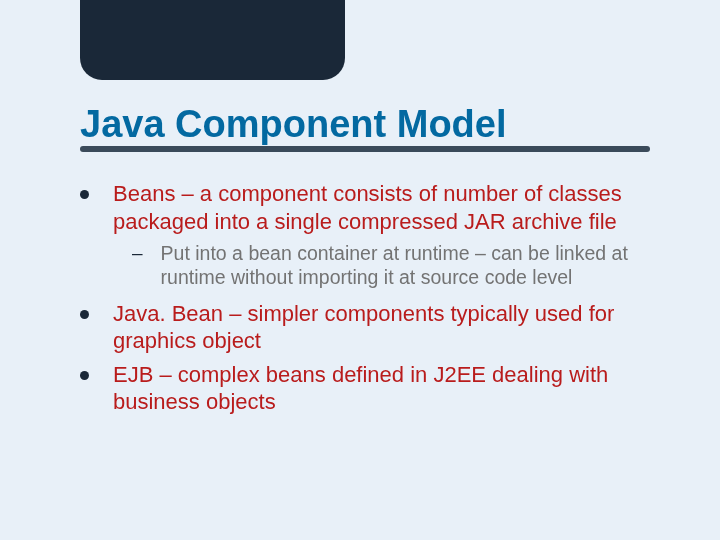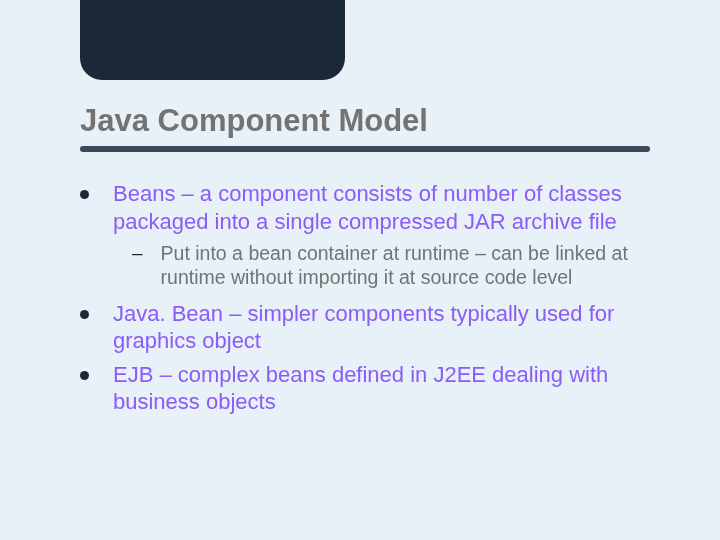--- a/index.html
+++ b/index.html
@@ -24,23 +24,23 @@
     width: 265px;
     height: 80px;
     background: #1a2838;
     border-bottom-left-radius: 22px;
     border-bottom-right-radius: 22px;
   }
   .title {
     position: absolute;
     top: 103px;
     left: 80px;
-    font-size: 31px;
+    font-size: 38px;
     font-weight: bold;
-    color: #737373;
+    color: #0369a1;
   }
   .underline {
     position: absolute;
     top: 146px;
     left: 80px;
     width: 570px;
     height: 6px;
     background: #3a4a5a;
     border-radius: 3px;
   }
@@ -60,21 +60,21 @@
     height: 9px;
     background: #1a2838;
     border-radius: 50%;
     flex-shrink: 0;
     margin-top: 10px;
     margin-right: 24px;
   }
   .item-text {
     font-size: 22px;
     line-height: 1.25;
-    color: #8b5cf6;
+    color: #b91c1c;
   }
   .subitem {
     display: flex;
     align-items: flex-start;
     margin-left: 52px;
     margin-bottom: 10px;
     margin-top: 2px;
   }
   .dash {
     font-size: 19px;

